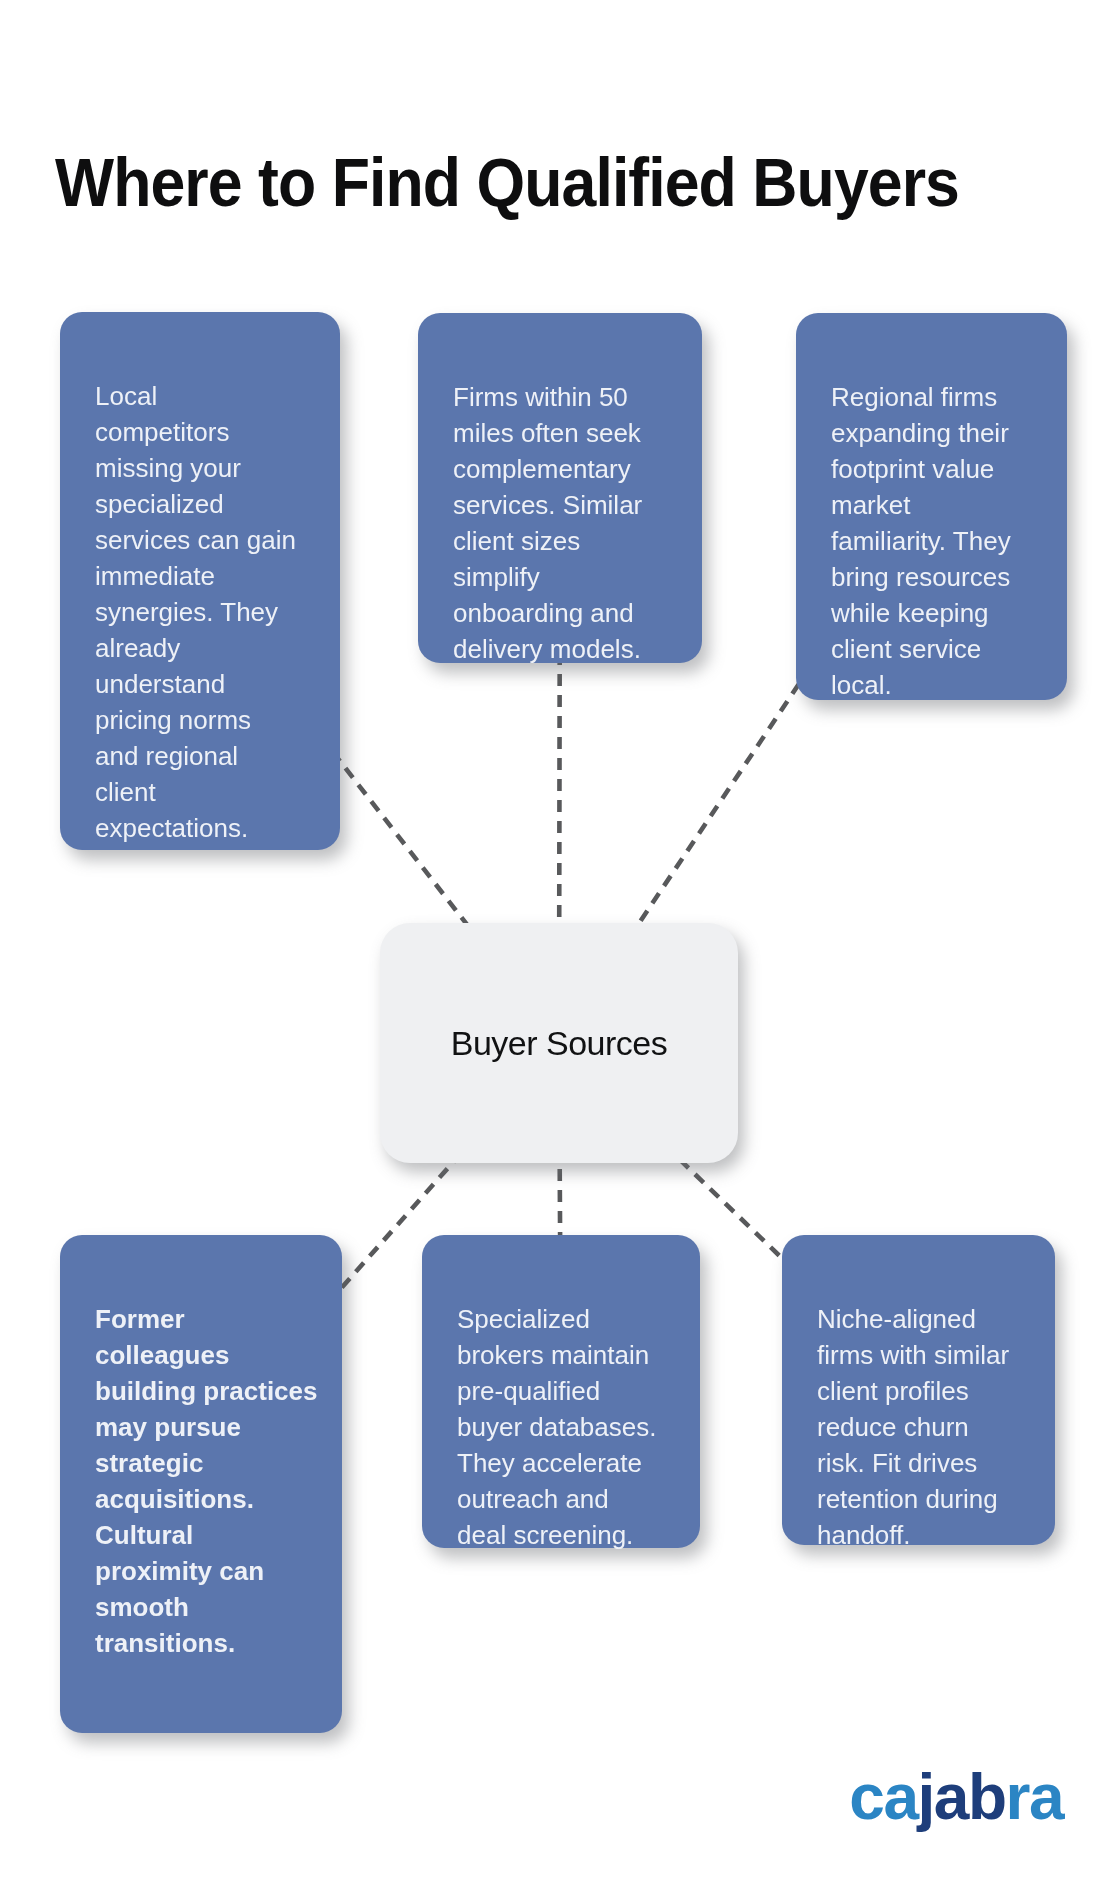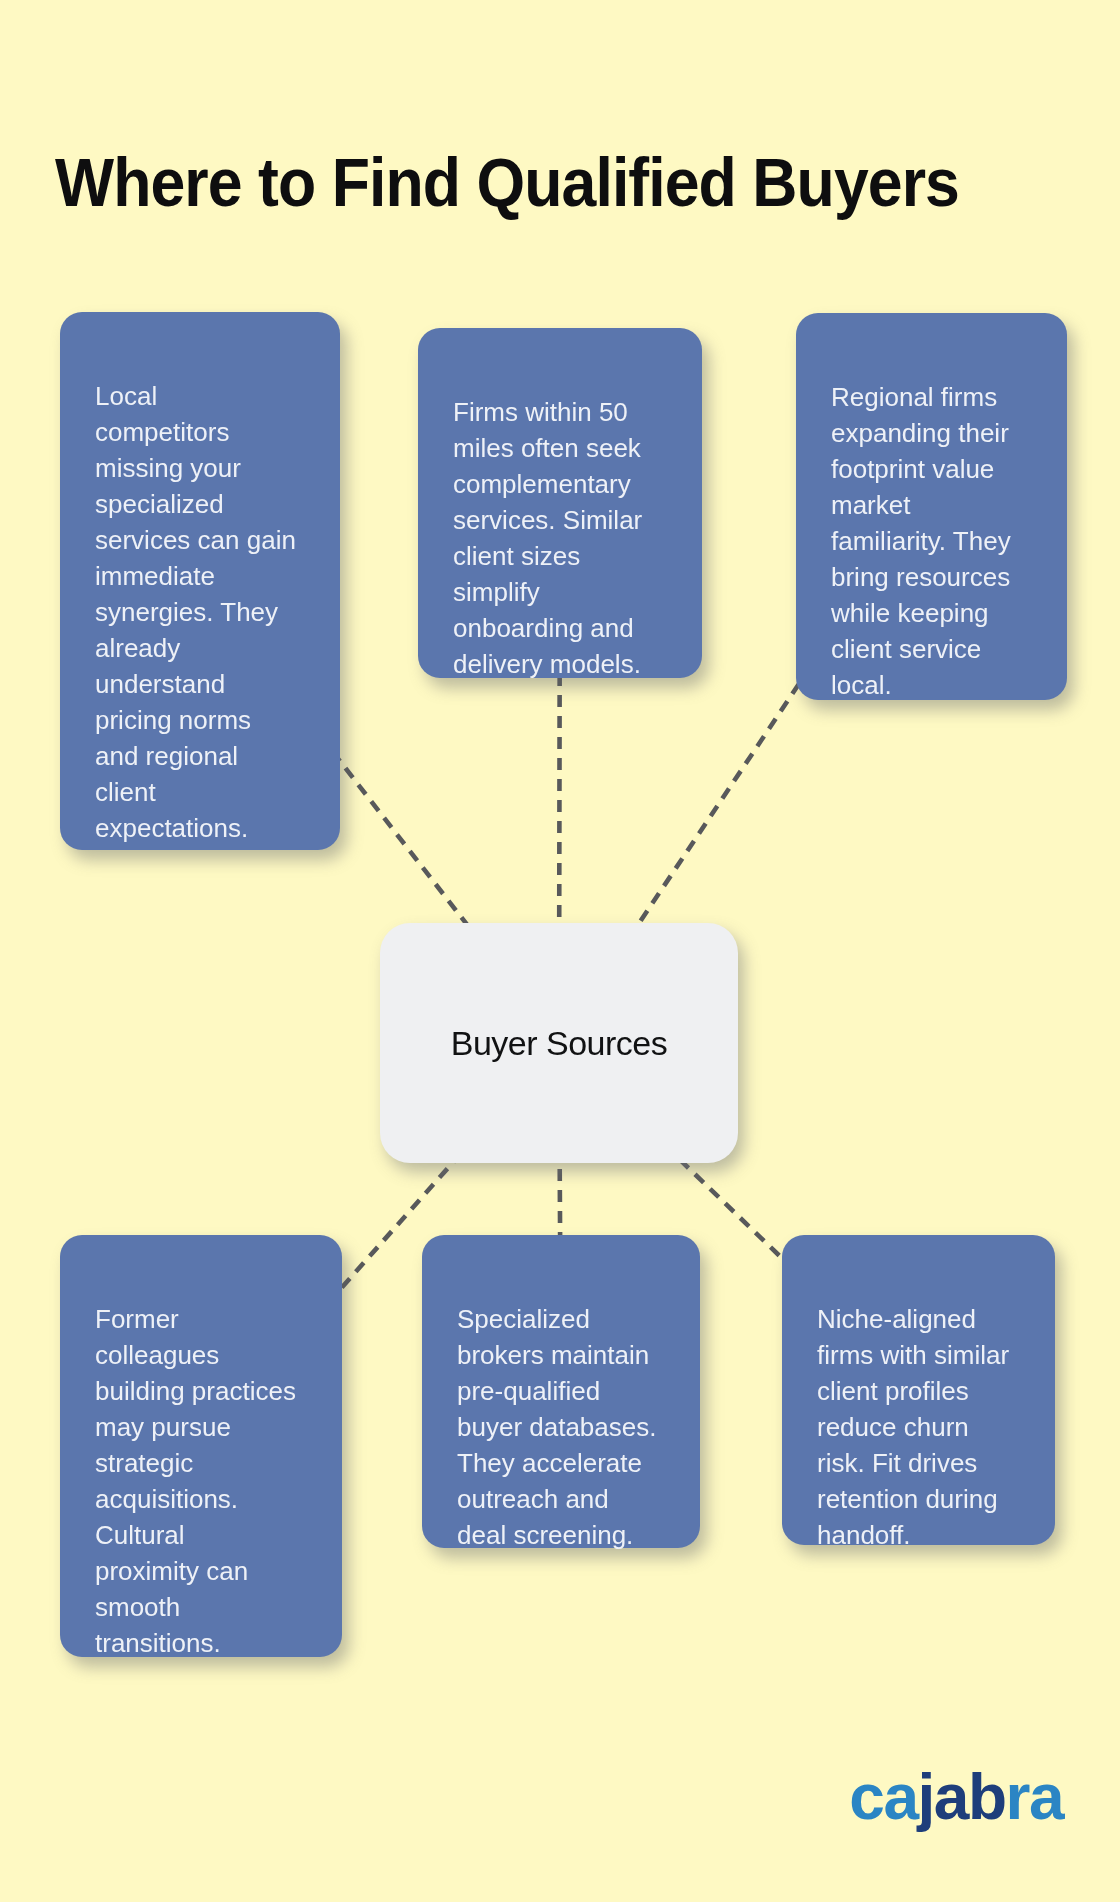--- a/index.html
+++ b/index.html
@@ -6,21 +6,21 @@
     margin: 0;
     padding: 0;
     background: #c9cacb;
     font-family: "Liberation Sans", sans-serif;
   }
   .canvas {
     position: relative;
     width: 1120px;
     height: 1902px;
     margin: 0 auto;
-    background: #fef9c3;
+    background: #ffffff;
     overflow: hidden;
   }
   .page-title {
     position: absolute;
     left: 55px;
     top: 92px;
     font-size: 68px;
     font-weight: 700;
     color: #0e0e0f;
     letter-spacing: -1px;
@@ -43,23 +43,23 @@
     border-radius: 22px;
     box-shadow: 7px 10px 16px rgba(95,97,102,0.40);
     color: #eef1f7;
     font-size: 26px;
     line-height: 36px;
     white-space: pre-line;
     box-sizing: border-box;
     padding: 30px 22px 28px 35px;
   }
   .node-top-left     { left: 60px;  top: 312px;  width: 280px; height: 538px; }
-  .node-top-middle   { left: 418px; top: 313px;  width: 284px; height: 350px; margin-top: 15px; }
+  .node-top-middle   { left: 418px; top: 313px;  width: 284px; height: 350px; }
   .node-top-right    { left: 782px; top: 313px;  width: 271px; height: 387px; margin-left: 14px; }
-  .node-bottom-left  { left: 60px;  top: 1235px; width: 282px; height: 422px; }
+  .node-bottom-left  { left: 60px;  top: 1235px; width: 282px; height: 498px; font-weight: bold; }
   .node-bottom-middle{ left: 422px; top: 1235px; width: 278px; height: 313px; }
   .node-bottom-right { left: 782px; top: 1235px; width: 273px; height: 310px; }
   .center-node {
     position: absolute;
     z-index: 3;
     left: 380px;
     top: 923px;
     width: 358px;
     height: 240px;
     background: #eff0f2;

